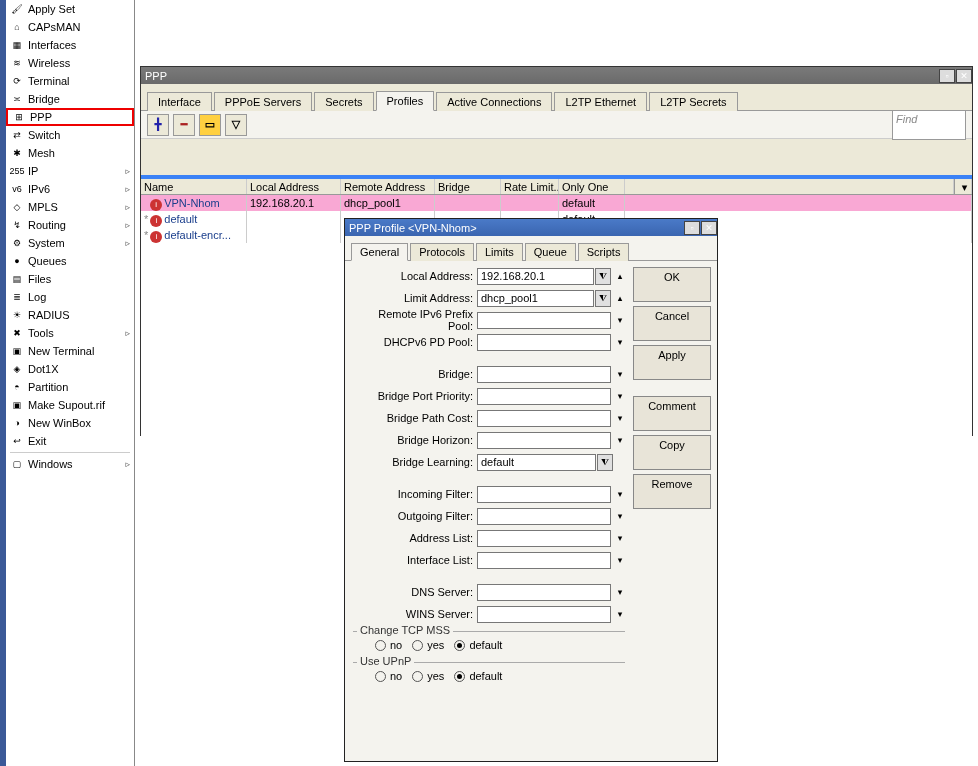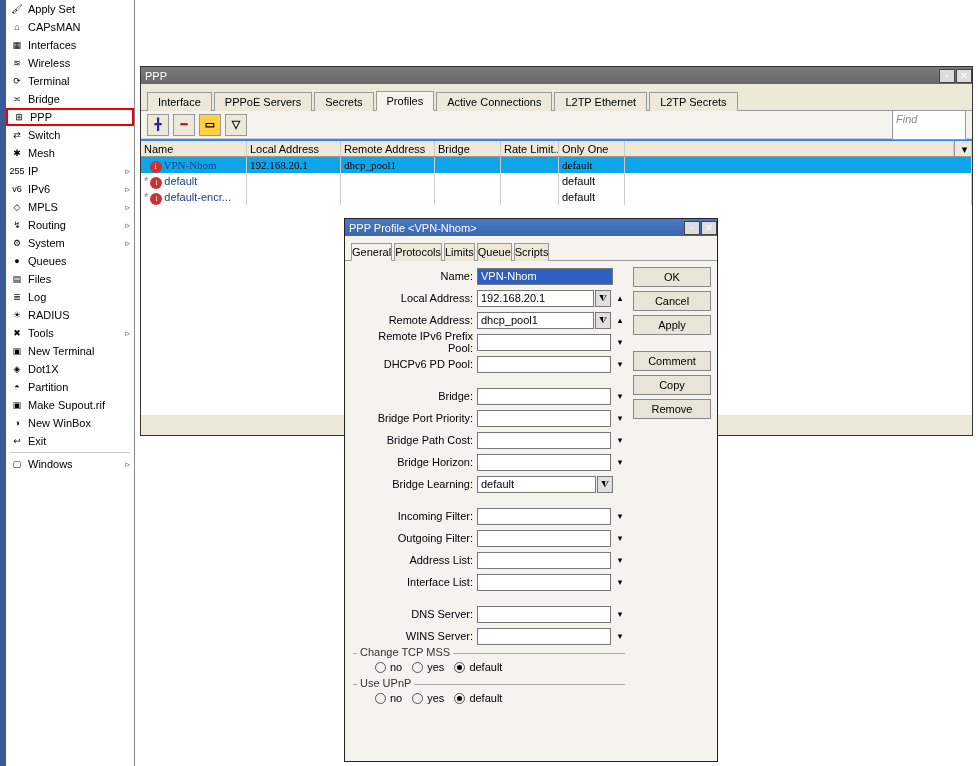--- a/index.html
+++ b/index.html
@@ -54,46 +54,46 @@
   }
   .tool-btn {
     width: 22px; height: 22px; border: 1px solid #999; background: #ece9d8;
     margin-right: 4px; display:flex; align-items:center; justify-content:center; font-weight: bold;
   }
   .find-box {
     margin-left: auto; width: 74px; height: 30px; border: 1px solid #999;
     font-style: italic; color: #888; padding-left: 3px; line-height: 16px; background: #fff;
   }
   .grid {
-    background: #fff; border-top: 2px solid #3b82f6;
+    background: #fff; border-top: 4px solid #3b82f6; margin-top: 36px;
   }
   .grid-head, .grid-row { display: flex; height: 16px; line-height: 16px; }
   .grid-head { background: #ece9d8; border-bottom: 1px solid #999; }
   .grid-cell { border-right: 1px solid #ccc; padding-left: 3px; overflow: hidden; white-space: nowrap; }
   .c-name { width: 106px; } .c-local { width: 94px; } .c-remote { width: 94px; }
   .c-bridge { width: 66px; } .c-rate { width: 58px; } .c-only { width: 66px; }
   .c-tail { flex: 1; } .c-drop { width: 18px; text-align: center; border-left: 1px solid #999;}
-  .grid-row.sel { background: #0ea5e9; font-family: Liberation Serif, serif; }
+  .grid-row.sel { background: #f9a8d4; }
   .row-icon { width: 12px; height: 12px; margin-right: 2px; display:inline-flex; align-items:center; justify-content:center; border-radius: 50%; background: #c33; color:#fff; font-size:8px;}
   .blue { color: #1a3e8c; }
   .status-bar { position: absolute; bottom: 0; height: 18px; line-height: 18px; padding-left: 6px; border-top: 1px solid #999; width: 100%; background: #ece9d8; }
   .grid-body { height: 258px; background: #fff; overflow:hidden; }
 
   .dlg {
     position: absolute; left: 344px; top: 218px; width: 374px; height: 544px;
     border: 1px solid #222; background: #f4f3ee; z-index: 10;
   }
   .dlg .titlebar { background: linear-gradient(#4a7ac8,#3a65b0); gap: 46px; }
   .dlg-tabs { display: flex; padding: 6px 6px 0 6px; }
-  .dlg-tabs .tab { font-size: 11px; padding: 2px 0; }
+  .dlg-tabs .tab { font-size: 11px; padding: 2px 8px; }
   .dlg-body { display: flex; padding: 4px 6px 6px 6px; height: calc(100% - 42px); }
   .dlg-form { flex: 1; padding-right: 6px; }
   .dlg-actions { width: 78px; display: flex; flex-direction: column; gap: 4px; padding-top: 2px; }
   .action-btn {
-    height: 20px; border: 1px solid #888; background: #e8e4d8; text-align: center; line-height: 18px;
+    height: 35px; border: 1px solid #888; background: #e8e4d8; text-align: center; line-height: 18px;
   }
   .form-row { display: flex; align-items: center; height: 22px; }
   .form-label { width: 126px; text-align: right; padding-right: 4px; }
   .form-input {
     flex: 1; height: 17px; border: 1px solid #777; background: #fff; padding-left: 3px; line-height: 15px;
     font-size: 11px; color: #000;
   }
   .form-input.sel { background: #2f5fc0; color: #fff; }
   .dd-btn { width: 16px; height: 17px; border: 1px solid #777; background: #e0e0e0; display:flex; align-items:center; justify-content:center; font-size:9px; margin-left:1px;}
   .tri-up { width: 14px; height: 17px; display:flex; align-items:center; justify-content:center; font-size:9px; margin-left:2px;}
@@ -302,32 +302,27 @@
       <div class="tab active red-box">General</div>
       <div class="tab">Protocols</div>
       <div class="tab">Limits</div>
       <div class="tab">Queue</div>
       <div class="tab">Scripts</div>
     </div>
   <div class="tabstrip-border"></div>
   <div class="dlg-body">
     <div class="dlg-form" id="dlg-form">
         <div class="form-row">
-          <div class="form-label">Name:</div>
-          <div class="form-input sel red-box">VPN-Nhom</div>
-          <div style="width: 14px;"></div>
-        </div>
-        <div class="form-row">
           <div class="form-label">Local Address:</div>
           <div class="form-input red-box">192.168.20.1</div>
           <div class="dd-btn">⧨</div>
           <div class="tri-up">▴</div>
         </div>
         <div class="form-row">
-          <div class="form-label">Remote Address:</div>
+          <div class="form-label">Limit Address:</div>
           <div class="form-input red-box">dhcp_pool1</div>
           <div class="dd-btn">⧨</div>
           <div class="tri-up">▴</div>
         </div>
         <div class="form-row">
           <div class="form-label">Remote IPv6 Prefix Pool:</div>
           <div class="form-input"></div>
           <div class="tri-up">▾</div>
         </div>
         <div class="form-row">

